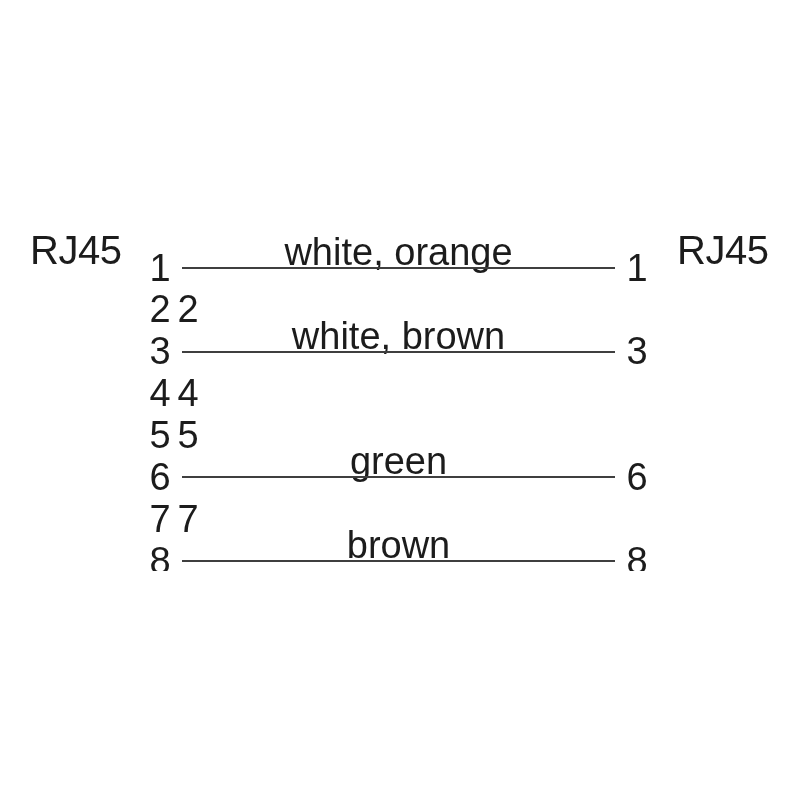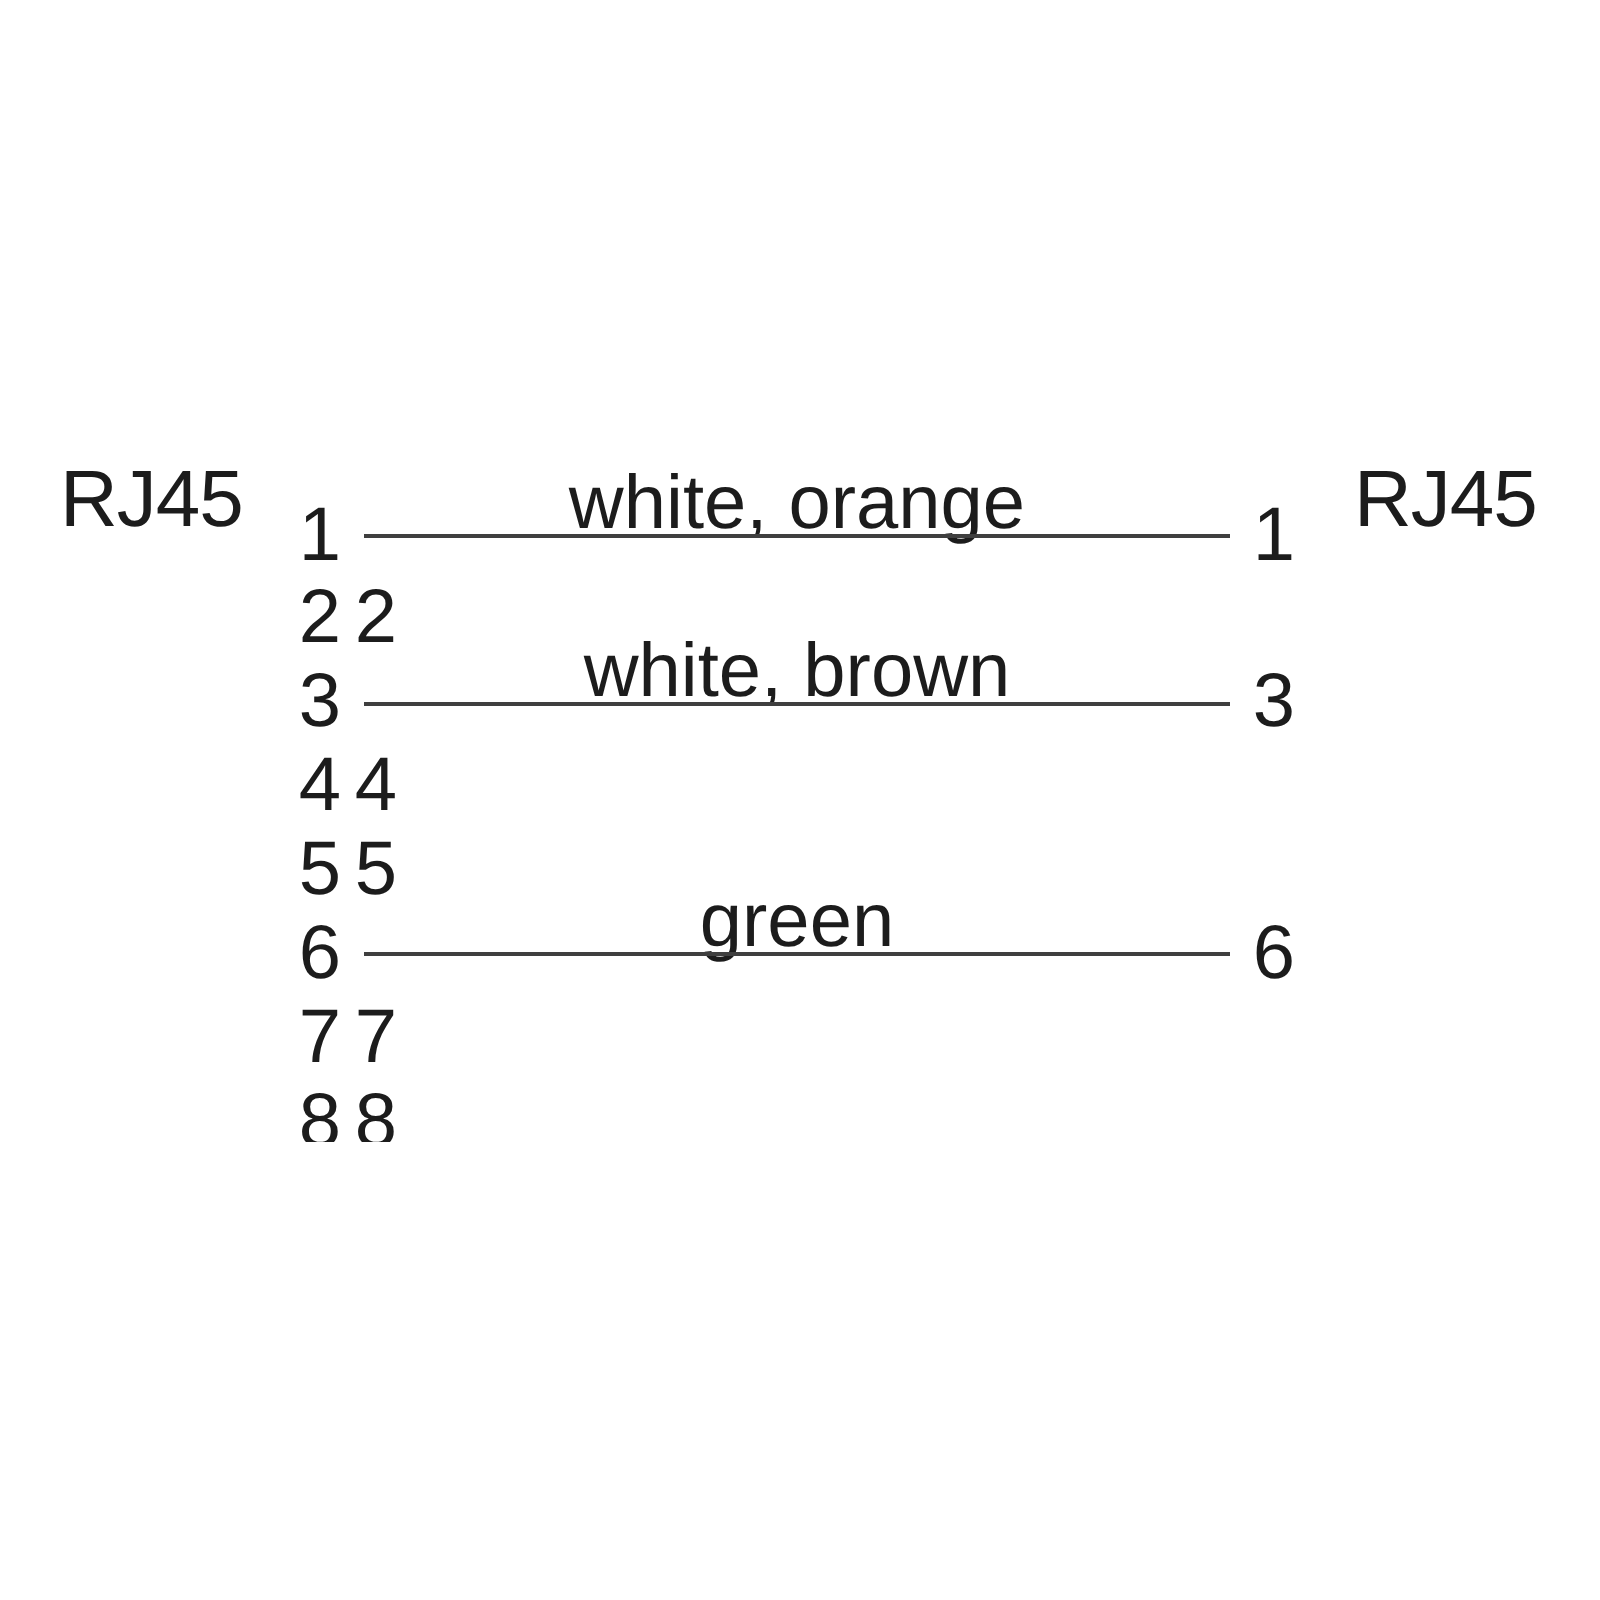--- a/index.html
+++ b/index.html
@@ -107,16 +107,20 @@
       <div class="wire-line"></div>
     </div>
     <span class="pin-num">6</span>
   </div>
       <div class="wire-row" style="top: 498.16px;">
     <span class="pin-num">7</span>
     <span class="pin-num">7</span>
   </div>
       <div class="wire-row" style="top: 540.02px;">
     <span class="pin-num">8</span>
+    <div class="wire-line-wrap">
+      <div class="wire-label">brown</div>
+      <div class="wire-line"></div>
+    </div>
     <span class="pin-num">8</span>
   </div>
     </div>
 </div>
 
 </body></html>

